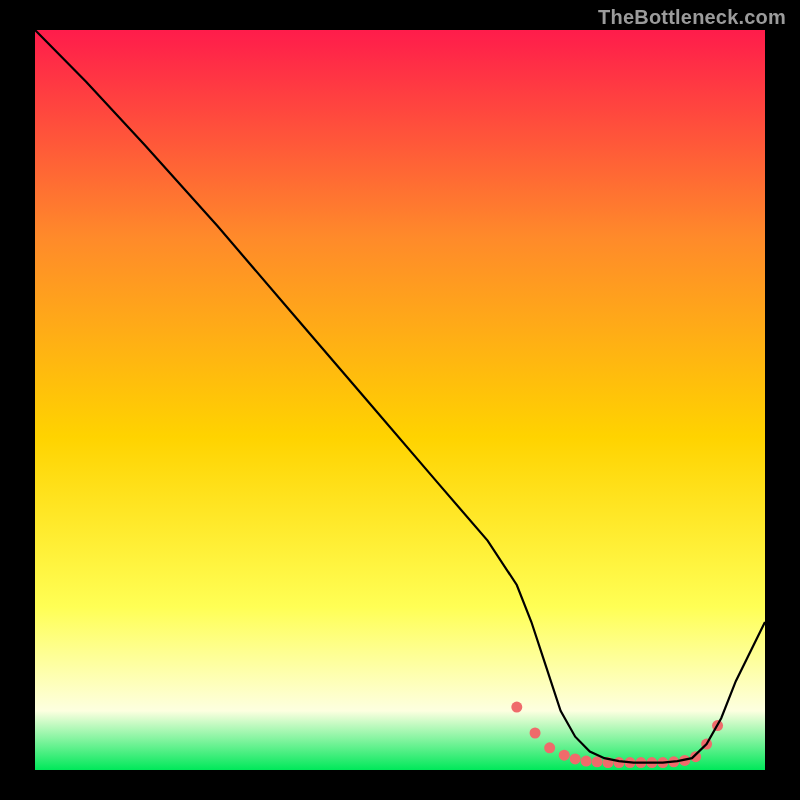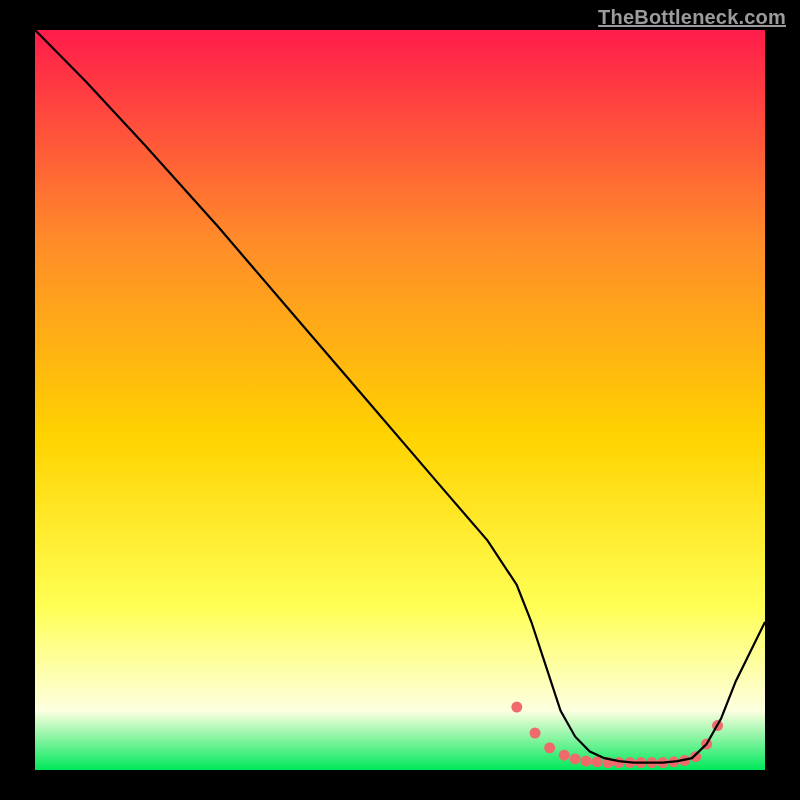--- a/index.html
+++ b/index.html
@@ -18,21 +18,20 @@
   }
   .watermark {
     position: absolute;
     top: 6px;
     right: 14px;
     color: #9b9b9b;
     font-size: 20px;
     font-weight: 600;
     letter-spacing: 0.2px;
     z-index: 5;
-    text-decoration: underline;
   }
   .plot-wrap {
     position: absolute;
     left: 35px;
     top: 30px;
     width: 730px;
     height: 740px;
   }
   svg.plot {
     width: 100%;

